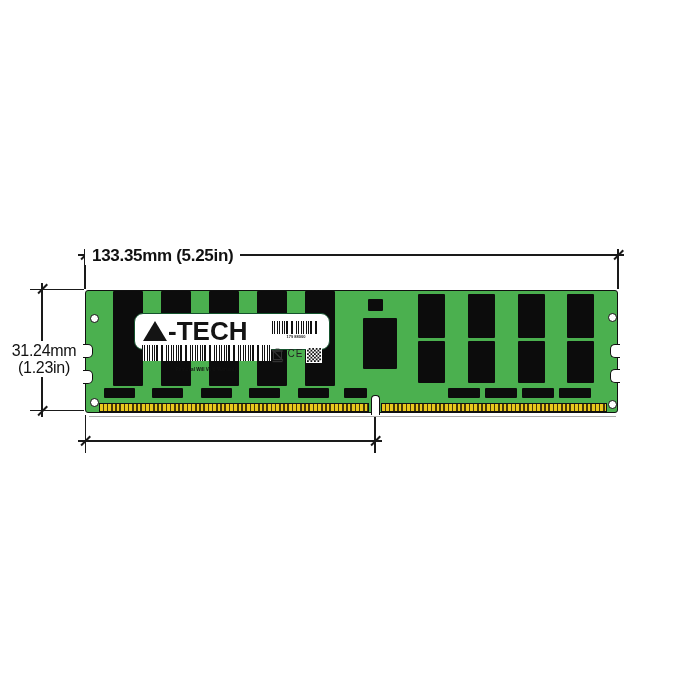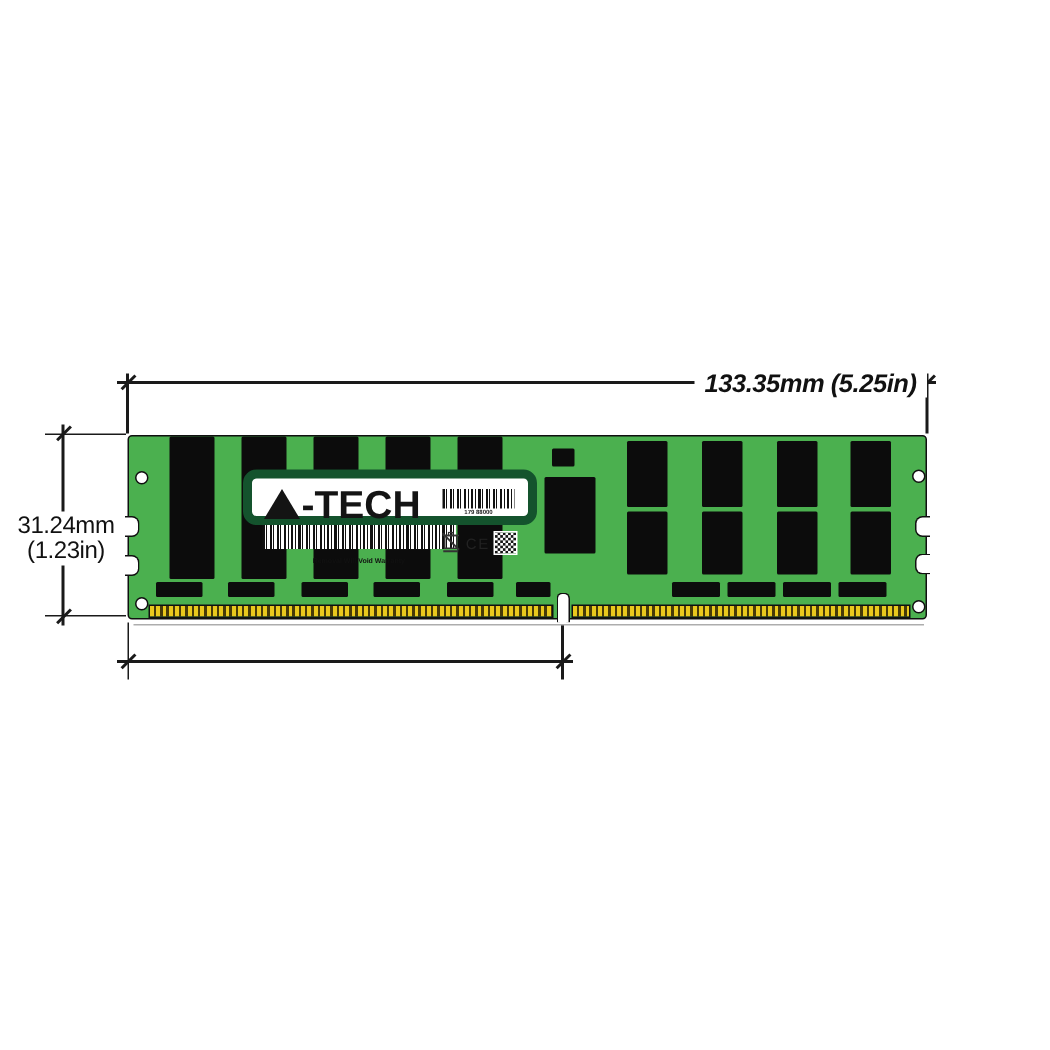--- a/index.html
+++ b/index.html
@@ -5,21 +5,21 @@
   html,body{margin:0;padding:0;background:#fff;}
   .stage{position:relative;width:700px;height:700px;background:var(--background,#fff);
          font-family:"Liberation Sans","DejaVu Sans",sans-serif;overflow:hidden;}
 
   
   .hline,.vline{position:absolute;background:var(--line,#1a1a1a);}
   .hline{height:1.2px;}
   .vline{width:1.2px;}
   .tick{position:absolute;width:13px;height:1.5px;background:var(--line,#1a1a1a);
         transform:rotate(-45deg);transform-origin:center;}
-  .dim-text{position:absolute;text-align:right;color:#111;font-weight:bold;font-style:italic;}
+  .dim-text{position:absolute;text-align:left;color:#111;font-weight:bold;}
   .dim-text span{background:#fff;padding:0 7px;font-size:17px;letter-spacing:-0.3px;}
   .dim-text-v{position:absolute;left:5px;top:341px;width:78px;background:#fff;
               text-align:center;color:#111;font-weight:normal;font-size:16px;line-height:17px;
               letter-spacing:-0.3px;padding:1px 0;}
 
   
   .module{position:absolute;left:85px;top:290px;width:533px;height:123px;
           background:var(--pcb-green,#4bb04f);border:1.6px solid #101010;border-radius:3px;
           box-sizing:border-box;}
   .chip{position:absolute;background:var(--chip-black,#0c0c0c);border-radius:1px;}
@@ -30,35 +30,35 @@
              border:1.5px solid #101010;border-bottom:none;border-radius:4px 4px 0 0;box-sizing:border-box;}
   .hole{position:absolute;width:9px;height:9px;border-radius:50%;background:#fff;
         border:1.4px solid #101010;box-sizing:border-box;}
   .edge-notch{position:absolute;width:10px;height:14px;background:#fff;border:1.5px solid #101010;box-sizing:border-box;}
   .edge-notch.left{left:-3px;border-radius:0 5px 5px 0;border-left:none;}
   .edge-notch.right{right:-3px;border-radius:5px 0 0 5px;border-right:none;}
   .shadow-line{position:absolute;left:88px;top:416.5px;width:527px;height:1px;background:#adadad;}
 
   
   .sticker{position:absolute;left:48px;top:22px;width:196px;height:37px;background:var(--label-white,#fff);
-           border:6px solid #14532d;border-radius:9px;box-sizing:border-box;margin-left:28px;}
+           border:1px solid #14532d;border-radius:9px;box-sizing:border-box;}
   .logo-row{position:absolute;left:8px;top:5px;height:24px;display:flex;align-items:center;}
   .tri{width:0;height:0;border-left:12px solid transparent;border-right:12px solid transparent;
        border-bottom:20px solid #141414;margin-right:1px;}
   .logo-text{font-size:26px;font-weight:bold;color:#141414;letter-spacing:0;line-height:24px;}
   .bars{background:repeating-linear-gradient(90deg,#111 0 1.4px,#fff 1.4px 2.4px,#111 2.4px 3px,#fff 3px 4.8px);}
   .bc-top{position:absolute;right:9px;top:7px;width:48px;text-align:center;}
   .bc-top .bars{width:48px;height:13px;}
   .serial{font-size:8px;color:#222;transform:scale(0.5);transform-origin:center top;white-space:nowrap;font-weight:bold;}
   .bc-main{position:absolute;left:7px;top:31px;width:129px;height:16px;}
   .warranty{position:absolute;left:7px;top:47px;width:129px;text-align:center;}
   .warranty span{display:inline-block;font-size:9px;font-weight:bold;color:#111;
                  transform:scale(0.52);transform-origin:center top;white-space:nowrap;}
   .symbols{position:absolute;right:8px;top:34px;width:50px;height:16px;display:flex;
-           align-items:flex-end;justify-content:space-between;}
+           align-items:flex-start;justify-content:space-between;}
   .ce{font-size:10px;color:#222;letter-spacing:1px;font-weight:normal;}
   .qr{width:14px;height:14px;background:repeating-conic-gradient(#151515 0% 25%,#fff 0% 50%) 0 0/3.5px 3.5px;
       outline:1px solid #fff;}
 </style>
 </head>
 <body>
 
 <div class="stage">
 
   <div class="vline" style="left:84.4px;top:249px;height:40px;"></div>

